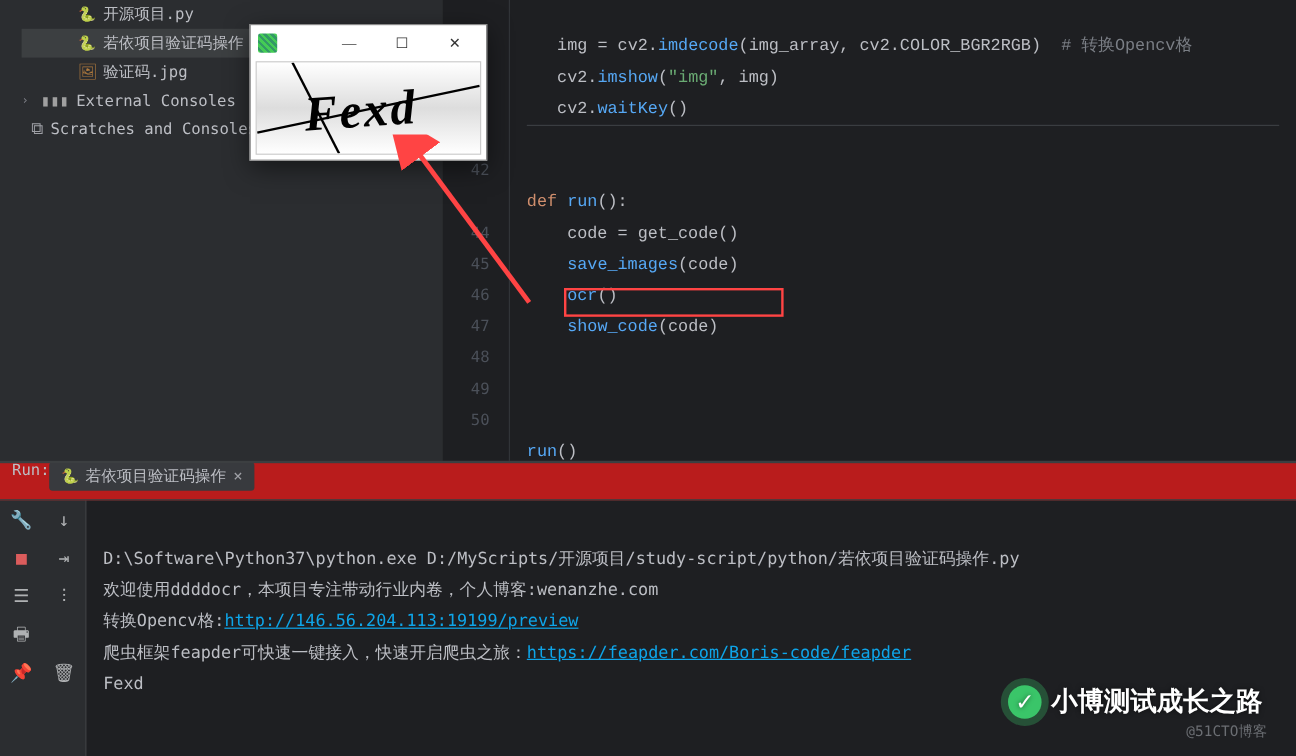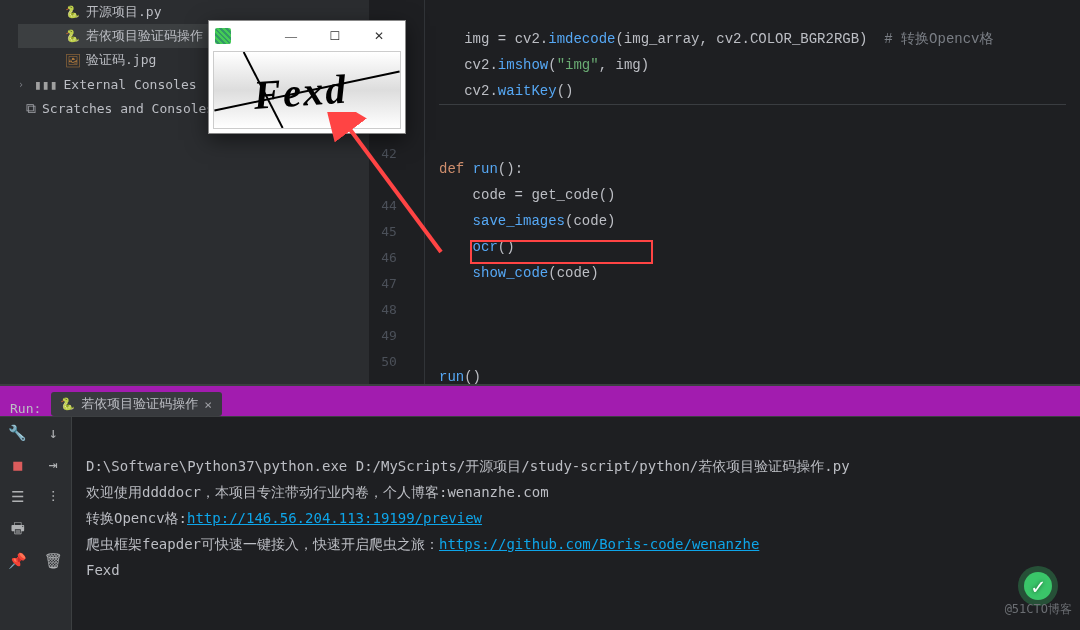--- a/index.html
+++ b/index.html
@@ -11,33 +11,33 @@
 .tree-item.indent0{padding-left:8px}
 .tree-item.expand{padding-left:0}
 .icon-py { width:14px; height:14px; display:inline-flex; align-items:center; justify-content:center; color:#3e86a0; font-size:12px; }
 .icon-img { width:14px; height:14px; display:inline-flex; align-items:center; justify-content:center; color:#b07a3d; }
 .icon-scr { color:#9fa0a6; font-size:14px; }
 .icon-lib { color:#a0a0a0; }
 .arrow{color:#7c7e85;font-size:10px;margin-right:4px}
 .tree-item.sel{background:#3c3f41}
 
 .editor { flex:1; background:#1e1f22; display:flex; }
-.gutter { width:55px; padding-top:11px; text-align:center; color:#4b5059; font-size:13px; line-height:26px; border-right:1px solid #313438; user-select:none; position:relative; }
+.gutter { width:55px; padding-top:0; text-align:right; color:#4b5059; font-size:13px; line-height:26px; border-right:1px solid #313438; user-select:none; position:relative; }
 .gutter .ln { padding-right:16px; height:26px; }
 .code { flex:1; padding:0 14px; font-family:Liberation Mono, monospace; font-size:14px; line-height:26px; white-space:pre; color:#bcbec4; position:relative; }
 .code .line{height:26px; display:block;}
 .kw{color:#cf8e6d}
 .fn{color:#56a8f5}
 .str{color:#6aab73}
 .com{color:#7a7e85}
 .redbox{position:absolute; border:2px solid #f44; left:45px; top:240px; width:183px; height:24px}
 .run-line{border-top:1px solid #3a3d41}
 
 .bottom { height:246px; background:#1e1f22; border-top:1px solid #3c3f41; display:flex; }
-.run-tab-bar{height:32px;background:#a21caf;border-bottom:1px solid #3c3f41;display:flex;align-items:flex-end;padding-left:6px;gap:10px}
+.run-tab-bar{height:32px;background:#b91c1c;border-bottom:1px solid #3c3f41;display:flex;align-items:flex-start;padding-left:6px;}
 .run-label{color:#bcbec4;font-size:13px}
 .tab-chip{display:flex;align-items:center;gap:6px;background:#383a3e;padding:3px 10px;border-radius:3px;font-size:13px}
 .tab-chip .cls{color:#9fa0a6;cursor:pointer}
 .left-gutter{width:72px;background:#2b2d30;display:grid;grid-template-columns:1fr 1fr;grid-auto-rows:32px;padding-top:0;border-right:1px solid #3c3f41}
 .gicon{display:flex;align-items:center;justify-content:center;color:#afb1b3;font-size:15px;cursor:pointer}
 .gicon.green{color:#5fbd5f}
 .gicon.red{color:#db5c5c}
 .run-main{flex:1;display:flex;flex-direction:column}
 .console{flex:1;padding:10px 14px;font-family:Consolas,monospace;font-size:14px;line-height:26px;color:#bcbec4;white-space:pre-wrap}
 .console .link{color:#0ea5e9;text-decoration:underline;cursor:pointer}
@@ -47,21 +47,21 @@
 .titlebar .wicon{width:16px;height:16px;background:repeating-linear-gradient(45deg,#4c5,#4c5 2px,#396 2px,#396 4px);border-radius:2px}
 .titlebar .spacer{flex:1}
 .titlebar .btn{width:40px;height:28px;display:flex;align-items:center;justify-content:center;color:#333;font-size:12px;cursor:pointer;font-family:"Segoe UI"}
 .captcha{height:78px;margin:0 4px 4px;background:linear-gradient(#fff,#ddd,#fff);display:flex;align-items:center;justify-content:center;position:relative;overflow:hidden;border:1px solid #ccc}
 .captcha svg{width:100%;height:100%}
 
 .arrow-anno{position:absolute;left:286px;top:112px;pointer-events:none}
 
 .watermark-brand{position:absolute;right:28px;bottom:30px;color:#fff;font-size:22px;font-weight:bold;display:flex;align-items:center;gap:8px;text-shadow:0 0 4px rgba(0,0,0,.6)}
 .watermark-brand .w-icon{width:28px;height:28px;border-radius:50%;background:#3ac569;display:flex;align-items:center;justify-content:center;color:#fff;box-shadow:0 0 0 6px rgba(58,197,105,.3)}
-.watermark-small{position:absolute;right:8px;bottom:12px;color:#6b6e73;font-size:12px}
+.watermark-small{position:absolute;right:24px;bottom:12px;color:#6b6e73;font-size:12px}
 
 .divider-body{position:absolute;left:0;right:0;top:384px;height:2px;background:#3c3f41}
 </style>
 </head>
 <body>
 
 <div class="ide">
   <div class="sidebar">
     <div class="tree-item indent1">
       <span class="icon-py">🐍</span>
@@ -133,21 +133,21 @@
       <div class="tab-chip">
         <span class="icon-py">🐍</span>
         <span>若依项目验证码操作</span>
         <span class="cls">×</span>
       </div>
     </div>
     <div class="console">
 <span>D:\Software\Python37\python.exe D:/MyScripts/开源项目/study-script/python/若依项目验证码操作.py</span>
 <span>欢迎使用ddddocr，本项目专注带动行业内卷，个人博客:wenanzhe.com</span>
 <span>转换Opencv格:</span><span class="link">http://146.56.204.113:19199/preview</span>
-<span>爬虫框架feapder可快速一键接入，快速开启爬虫之旅：</span><span class="link">https://github.com/Boris-code/wenanzhe</span>
+<span>爬虫框架feapder可快速一键接入，快速开启爬虫之旅：</span><span class="link">https://feapder.com/Boris-code/feapder</span>
 <span>Fexd</span>
     </div>
   </div>
 </div>
 
 <div class="popup">
   <div class="titlebar">
     <span class="wicon"></span>
     <span class="spacer"></span>
     <span class="btn">—</span>
@@ -167,14 +167,15 @@
   <defs>
       <marker id="ah" markerWidth="12" markerHeight="12" refX="2" refY="5" orient="auto">
         <path d="M0,0 L0,10 L12,5 z" fill="#f44"></path>
       </marker>
     </defs>
   <line x1="155" y1="140" x2="60" y2="12" stroke="#f44" stroke-width="4" marker-end="url(#ah)"></line>
 </svg>
 
 <div class="watermark-brand">
   <span class="w-icon">✓</span>
+  <span>小博测试成长之路</span>
 </div>
 <div class="watermark-small">@51CTO博客</div>
 
 </body></html>

